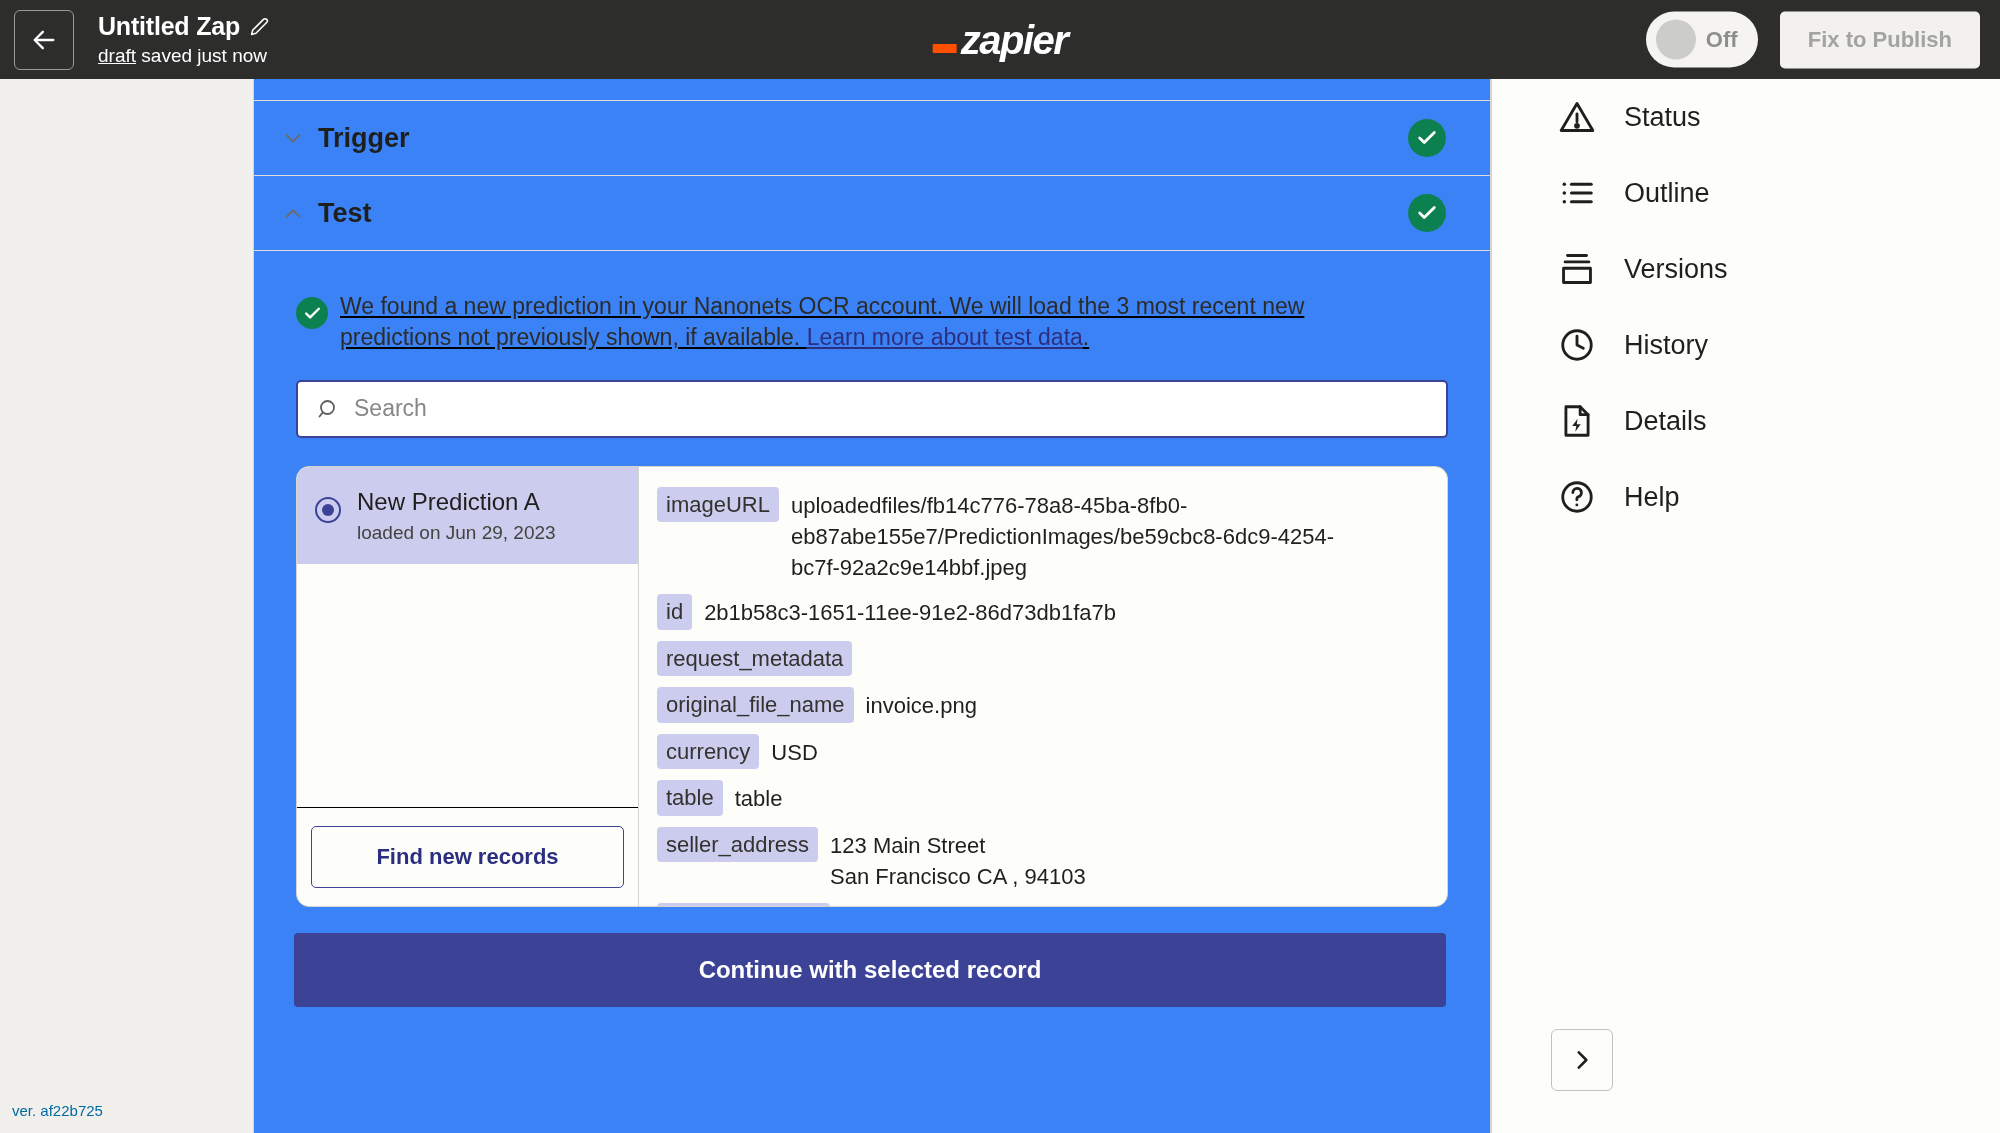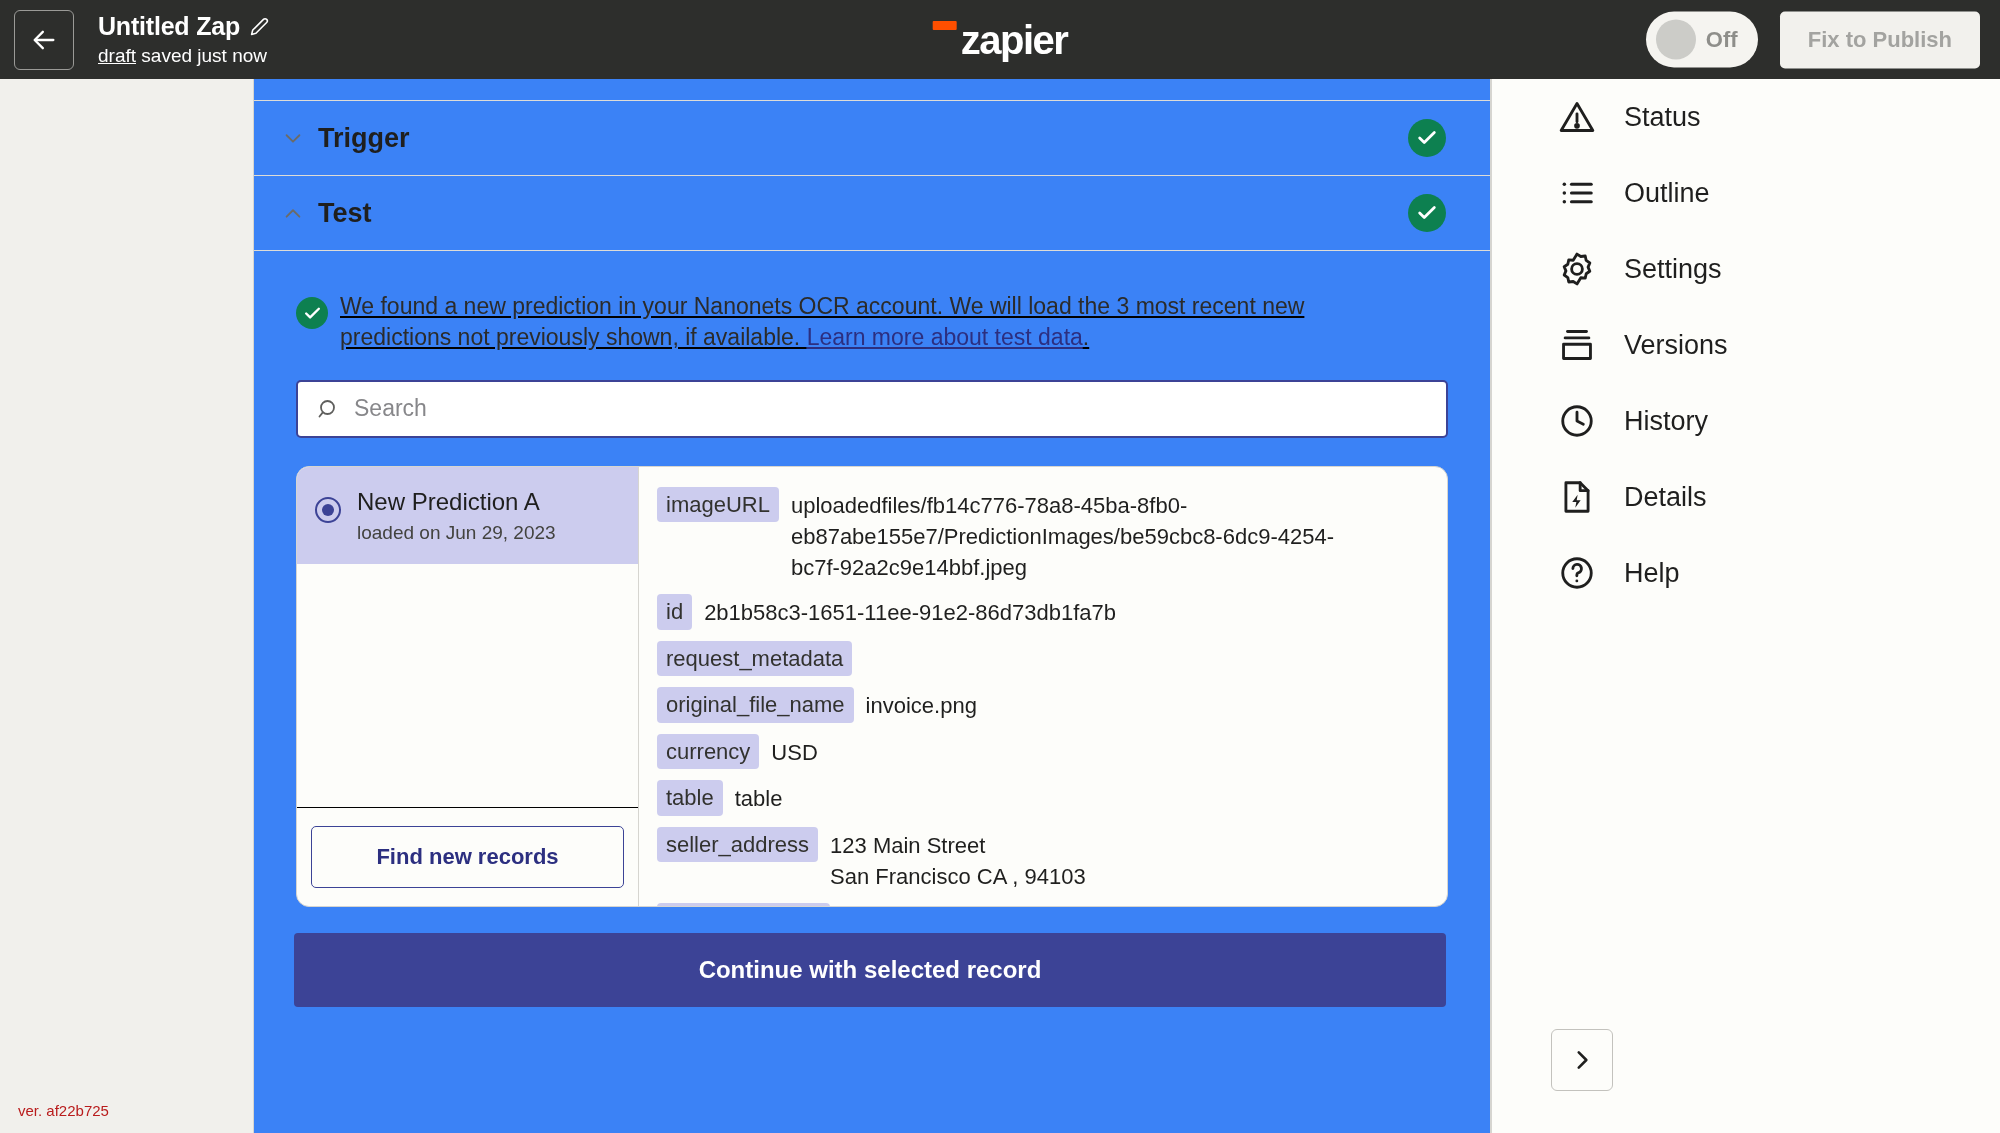--- a/index.html
+++ b/index.html
@@ -27,21 +27,21 @@
   #title-wrap { margin-left: 24px; color: #fff; }
   #title-row { display: flex; align-items: center; gap: 10px; }
   #zap-title { font-size: 25px; font-weight: 700; letter-spacing: -0.2px; }
   #pencil-icon { width: 19px; height: 19px; display: block; }
   #save-row { font-size: 19px; margin-top: 4px; color: #fff; }
   #draft-link { text-decoration: underline; cursor: pointer; }
 
   #logo-wrap {
     position: absolute; left: 50%; top: 50%;
     transform: translate(-50%, -50%);
-    display: flex; gap: 4px;
+    display: flex; align-items: flex-end; gap: 4px; font-style: italic;
   }
   #logo-underscore {
     width: 24px; height: 9px; background: #ff4f00;
     margin-bottom: 6px; border-radius: 1px;
   }
   #logo-text {
     color: #fff; font-size: 40px; font-weight: 700;
     letter-spacing: -1.5px; line-height: 0.95;
   }
 
@@ -67,22 +67,22 @@
     font-family: inherit; cursor: pointer;
   }
 
   
   #left-rail {
     position: absolute; top: 79px; left: 0;
     width: 253px; height: 1054px;
     background: #f1f0ec;
   }
   #ver-label {
-    position: absolute; left: 18px; bottom: 14px;
-    font-size: 15px; color: #b91c1c;
+    position: absolute; left: 12px; bottom: 14px;
+    font-size: 15px; color: #0369a1;
   }
 
   
   #canvas {
     position: absolute; top: 79px; left: 253px;
     width: 1238px; height: 1054px;
     background: #3b82f6;
     border-left: 1px solid #d6d5d0;
     border-right: 1px solid #d6d5d0;
     overflow: hidden;
@@ -406,27 +406,20 @@
       <circle cx="4" cy="6.5" r="1.1" fill="#1f1f1e" stroke="none"></circle>
         <line x1="8.5" y1="6.5" x2="21" y2="6.5"></line>
       <circle cx="4" cy="12" r="1.1" fill="#1f1f1e" stroke="none"></circle>
         <line x1="8.5" y1="12" x2="21" y2="12"></line>
       <circle cx="4" cy="17.5" r="1.1" fill="#1f1f1e" stroke="none"></circle>
         <line x1="8.5" y1="17.5" x2="21" y2="17.5"></line>
     </svg>
     <span class="side-label">Outline</span>
   </div>
 
-  <div class="side-item">
-    <svg class="side-icon" viewBox="0 0 24 24" fill="none" stroke="#1f1f1e" stroke-width="1.8" stroke-linejoin="round">
-      <path d="M12 2.6l2.4 1.5 2.8-.3.6 2.8 2.3 1.6-1.1 2.6 1.1 2.6-2.3 1.6-.6 2.8-2.8-.3L12 21.4l-2.4-1.5-2.8.3-.6-2.8-2.3-1.6L5 13.2 3.9 10.6l2.3-1.6.6-2.8 2.8.3L12 2.6z"></path>
-      <circle cx="12" cy="12" r="3.4"></circle>
-    </svg>
-    <span class="side-label">Settings</span>
-  </div>
 
   <div class="side-item">
     <svg class="side-icon" viewBox="0 0 24 24" fill="none" stroke="#1f1f1e" stroke-width="1.8" stroke-linecap="round" stroke-linejoin="round">
       <line x1="6" y1="3.5" x2="18" y2="3.5"></line>
         <line x1="4.5" y1="7.5" x2="19.5" y2="7.5"></line>
       <rect x="3.5" y="11.5" width="17" height="9"></rect>
     </svg>
     <span class="side-label">Versions</span>
   </div>
 

